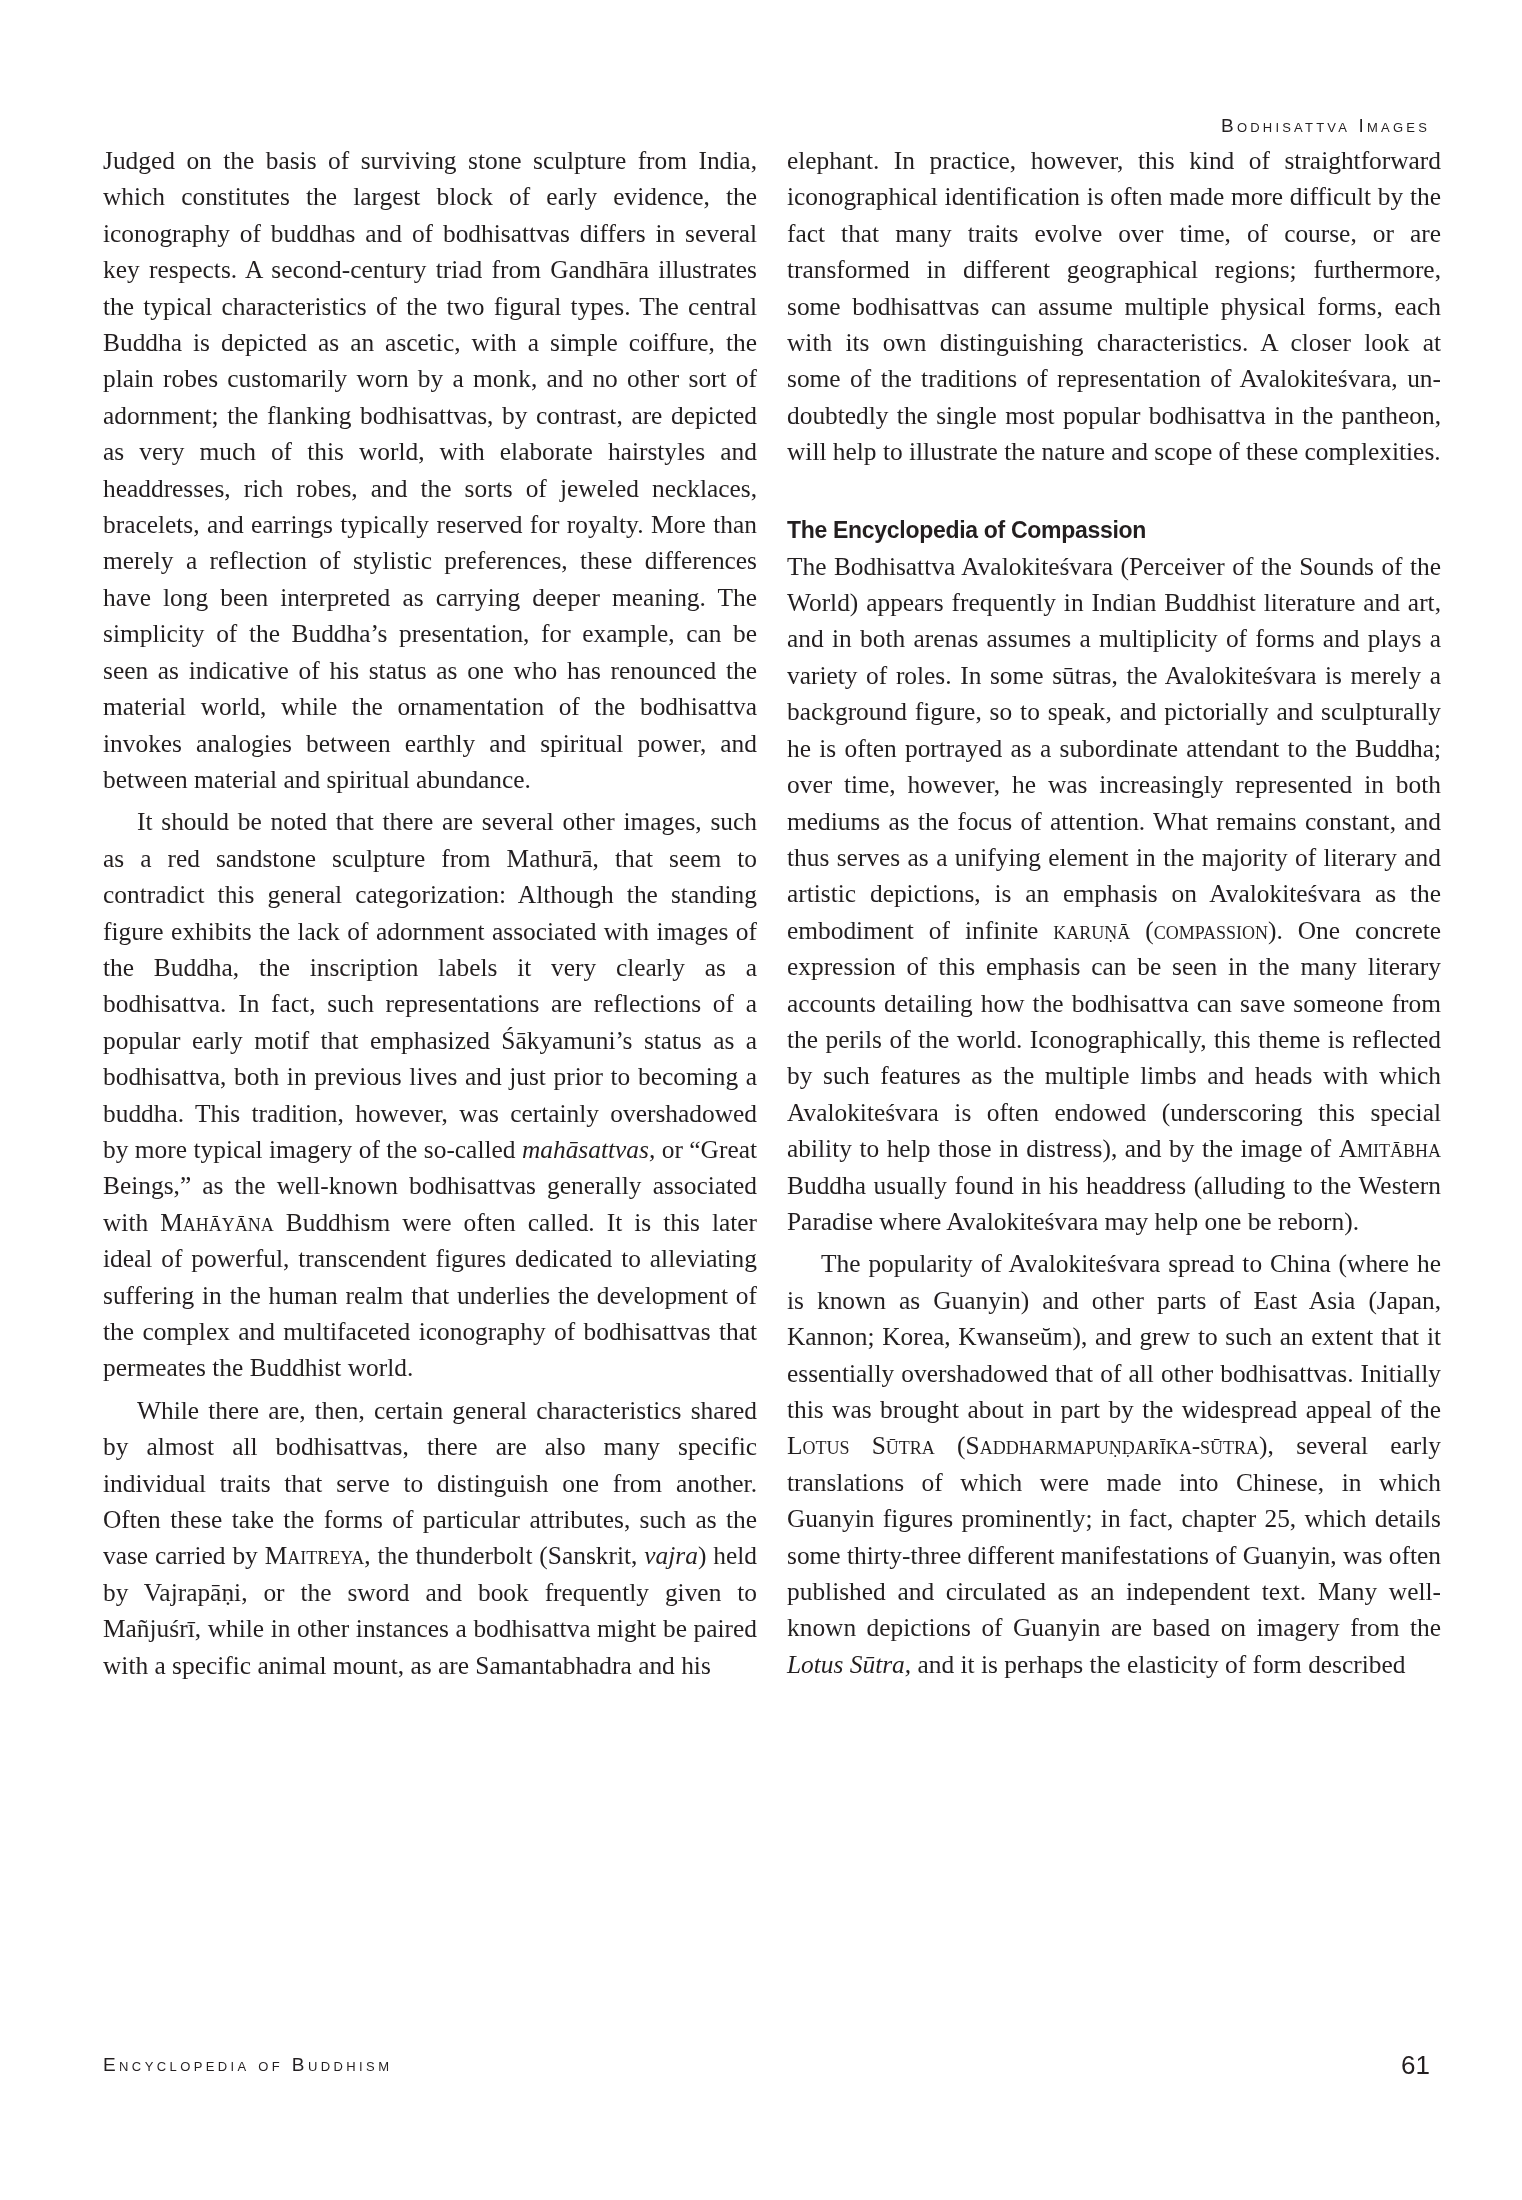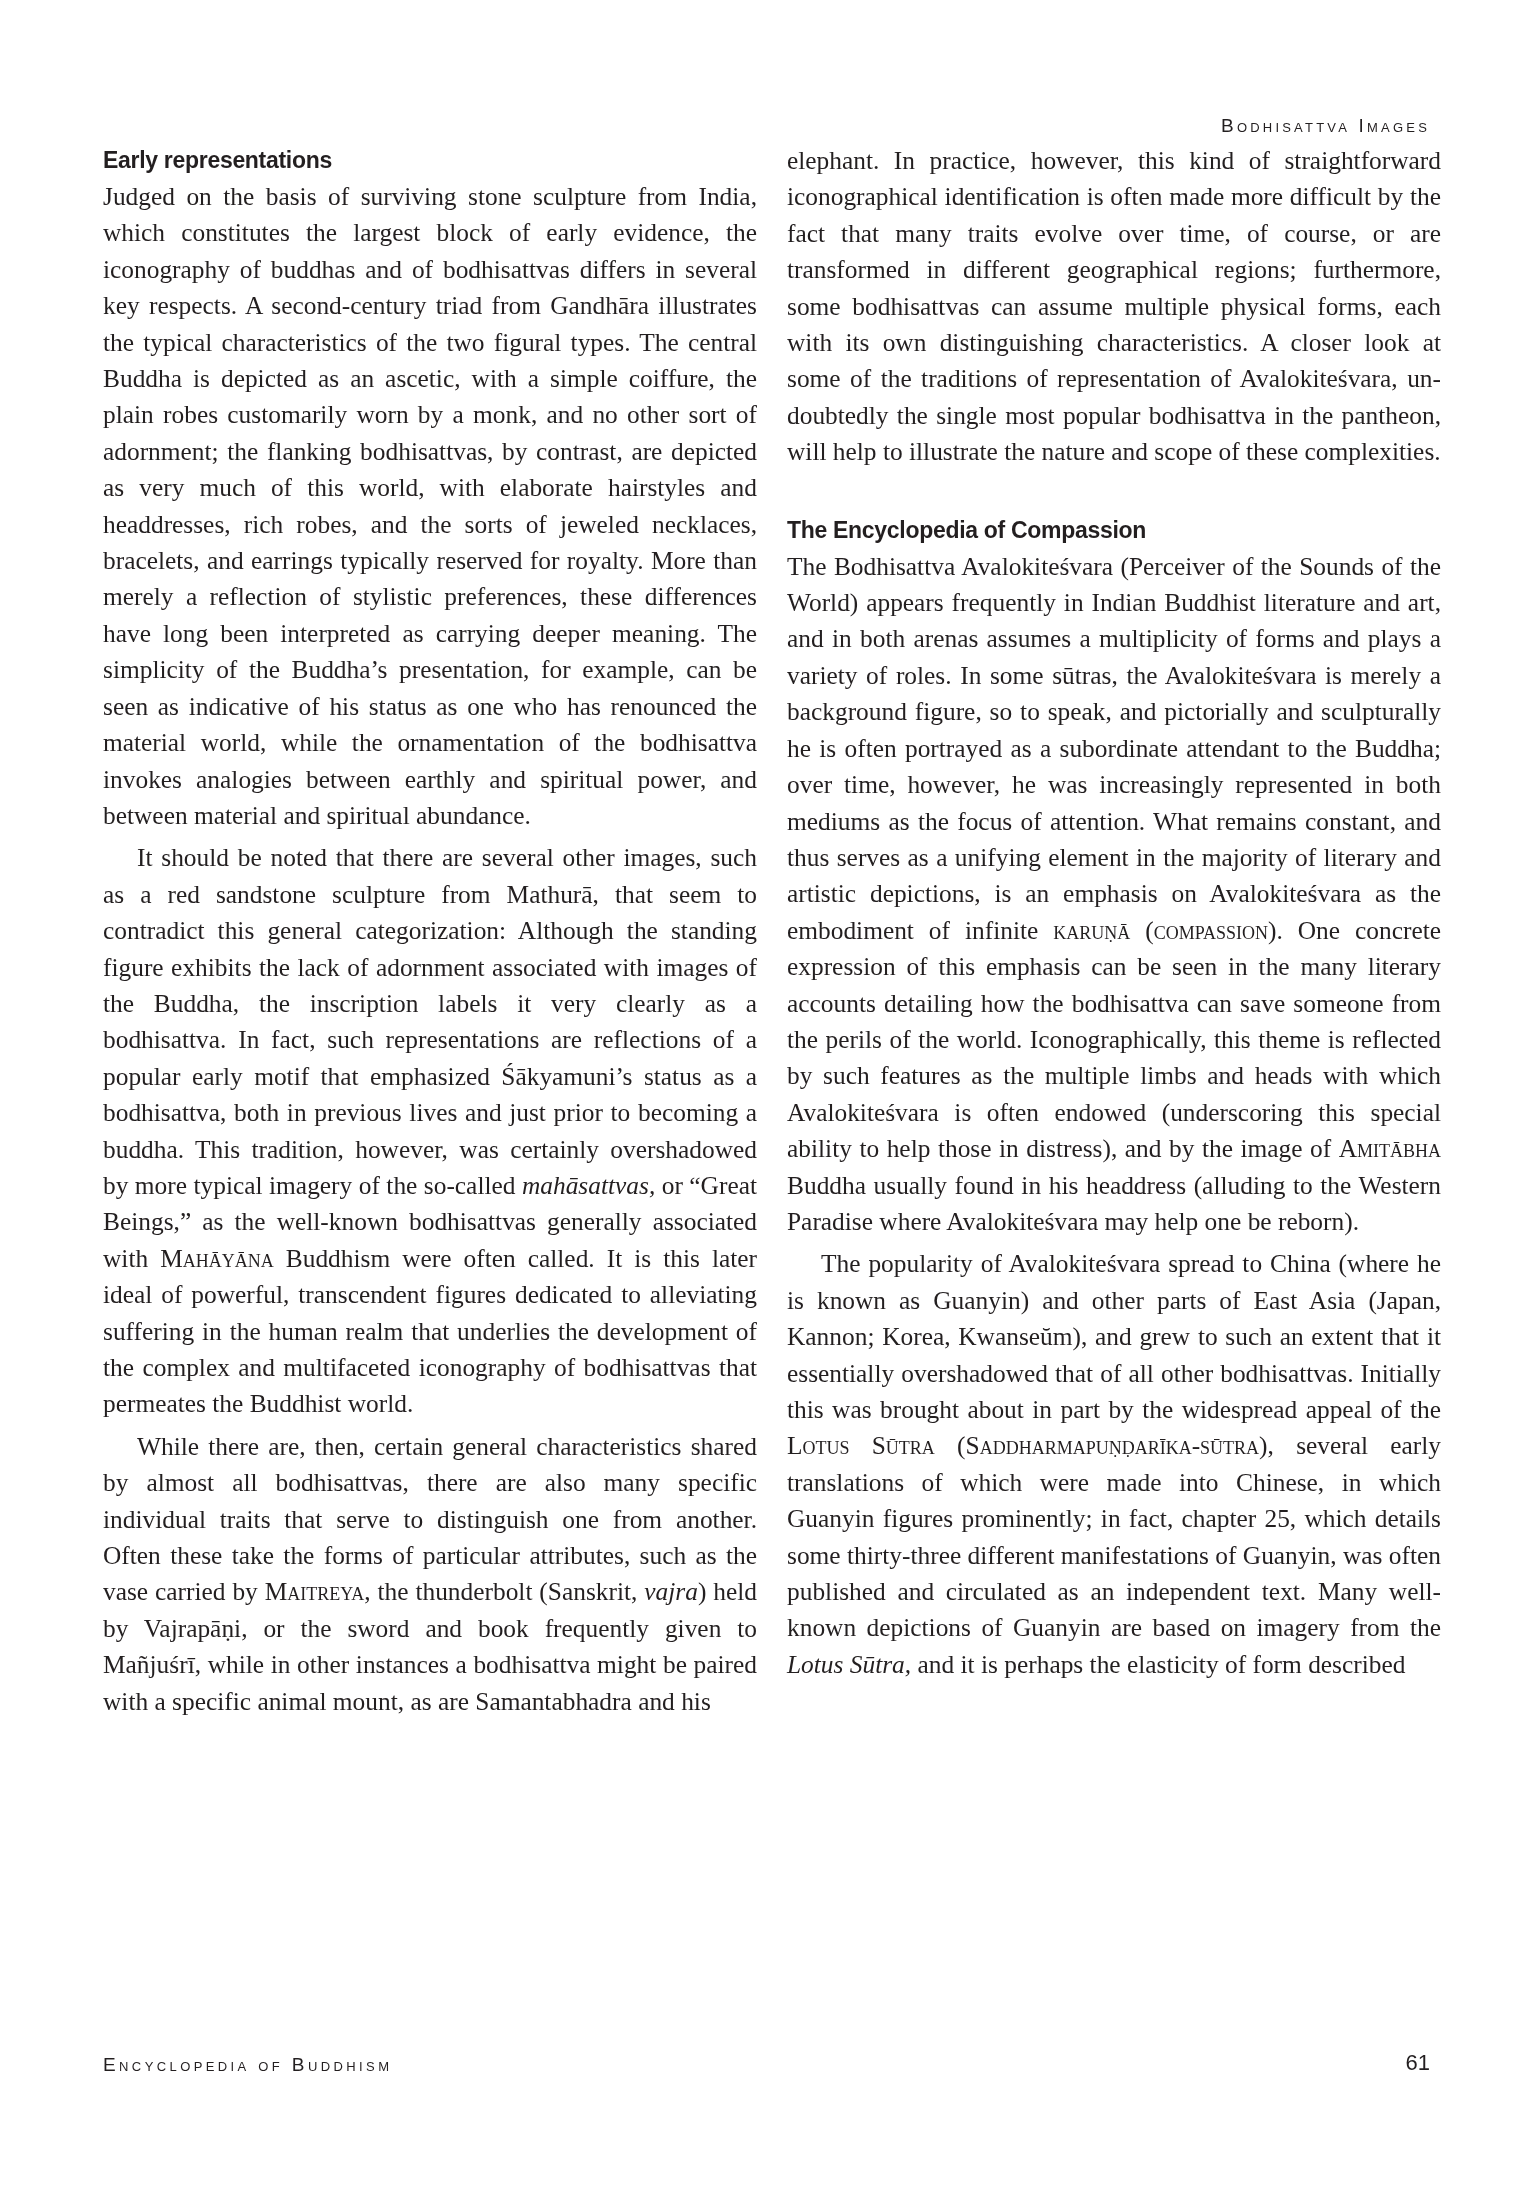--- a/index.html
+++ b/index.html
@@ -32,30 +32,29 @@
     .column h2.gap { margin-top: 42px; }
     .sc { font-variant: small-caps; font-family: Liberation Serif, serif; }
     .footer-title {
       position: absolute; top: 2054px; left: 103px;
       font-family: "Liberation Sans", "DejaVu Sans", sans-serif;
       font-variant: small-caps; font-size: 19px; letter-spacing: 3.4px;
     }
     .page-number {
       position: absolute; top: 2050px; right: 92px;
       font-family: "Liberation Sans", "DejaVu Sans", sans-serif;
-      font-size: 22px;
+      font-size: 26px;
     }
   </style>
 </head>
 <body>
 
 <div class="running-head">Bodhisattva Images</div>
 
 <div class="column col-left">
-  <h2>Early representations</h2>
   <p>Judged on the basis of surviving stone sculpture from India, which constitutes the largest block of early evi­dence, the iconography of buddhas and of bodhisattvas differs in several key respects. A second-century triad from Gandhāra illustrates the typical characteristics of the two figural types. The central Buddha is depicted as an ascetic, with a simple coiffure, the plain robes customarily worn by a monk, and no other sort of adornment; the flanking bodhisattvas, by contrast, are depicted as very much of this world, with elaborate hairstyles and headdresses, rich robes, and the sorts of jeweled necklaces, bracelets, and earrings typically re­served for royalty. More than merely a reflection of stylistic preferences, these differences have long been interpreted as carrying deeper meaning. The simplic­ity of the Buddha’s presentation, for example, can be seen as indicative of his status as one who has re­nounced the material world, while the ornamentation of the bodhisattva invokes analogies between earthly and spiritual power, and between material and spiri­tual abundance.</p>
   <p class="indent"><span>It should be noted that there are several other im­ages, such as a red sandstone sculpture from Mathurā, that seem to contradict this general categorization: Al­though the standing figure exhibits the lack of adorn­ment associated with images of the Buddha, the inscription labels it very clearly as a bodhisattva. In fact, such representations are reflections of a popular early motif that emphasized Śākyamuni’s status as a bodhisattva, both in previous lives and just prior to be­coming a buddha. This tradition, however, was cer­tainly overshadowed by more typical imagery of the so-called </span><em>mahāsattvas,</em><span> or “Great Beings,” as the well-known bodhisattvas generally associated with </span><span class="sc">Mahāyāna</span><span> Buddhism were often called. It is this later ideal of powerful, transcendent figures dedicated to al­leviating suffering in the human realm that underlies the development of the complex and multifaceted iconography of bodhisattvas that permeates the Bud­dhist world.</span></p>
   <p class="indent"><span>While there are, then, certain general characteristics shared by almost all bodhisattvas, there are also many specific individual traits that serve to distinguish one from another. Often these take the forms of particular attributes, such as the vase carried by </span><span class="sc">Maitreya</span><span>, the thunderbolt (Sanskrit, </span><em>vajra</em><span>) held by Vajrapāṇi, or the sword and book frequently given to Mañjuśrī, while in other instances a bodhisattva might be paired with a specific animal mount, as are Samantabhadra and his</span></p>
 </div>
 
 <div class="column col-right">
   <p>elephant. In practice, however, this kind of straight­forward iconographical identification is often made more difficult by the fact that many traits evolve over time, of course, or are transformed in different geo­graphical regions; furthermore, some bodhisattvas can assume multiple physical forms, each with its own dis­tinguishing characteristics. A closer look at some of the traditions of representation of Avalokiteśvara, un­doubtedly the single most popular bodhisattva in the pantheon, will help to illustrate the nature and scope of these complexities.</p>
   <h2 class="gap">The Encyclopedia of Compassion</h2>
   <p><span>The Bodhisattva Avalokiteśvara (Perceiver of the Sounds of the World) appears frequently in Indian Buddhist literature and art, and in both arenas assumes a multiplicity of forms and plays a variety of roles. In some sūtras, the Avalokiteśvara is merely a background figure, so to speak, and pictorially and sculpturally he is often portrayed as a subordinate attendant to the Buddha; over time, however, he was increasingly rep­resented in both mediums as the focus of attention. What remains constant, and thus serves as a unifying element in the majority of literary and artistic depic­tions, is an emphasis on Avalokiteśvara as the embod­iment of infinite </span><span class="sc">karuṇā (compassion)</span><span>. One concrete expression of this emphasis can be seen in the many literary accounts detailing how the bodhisattva can save someone from the perils of the world. Icono­graphically, this theme is reflected by such features as the multiple limbs and heads with which Avalokiteśvara is often endowed (underscoring this special ability to help those in distress), and by the im­age of </span><span class="sc">Amitābha</span><span> Buddha usually found in his head­dress (alluding to the Western Paradise where Avalokiteśvara may help one be reborn).</span></p>
   <p class="indent"><span>The popularity of Avalokiteśvara spread to China (where he is known as Guanyin) and other parts of East Asia (Japan, Kannon; Korea, Kwanseŭm), and grew to such an extent that it essentially overshadowed that of all other bodhisattvas. Initially this was brought about in part by the widespread appeal of the </span><span class="sc">Lotus Sūtra (Saddharmapuṇḍarīka-sūtra)</span><span>, several early translations of which were made into Chinese, in which Guanyin figures prominently; in fact, chapter 25, which details some thirty-three different manifes­tations of Guanyin, was often published and circulated as an independent text. Many well-known depictions of Guanyin are based on imagery from the </span><em>Lotus Sūtra,</em><span> and it is perhaps the elasticity of form described</span></p>

